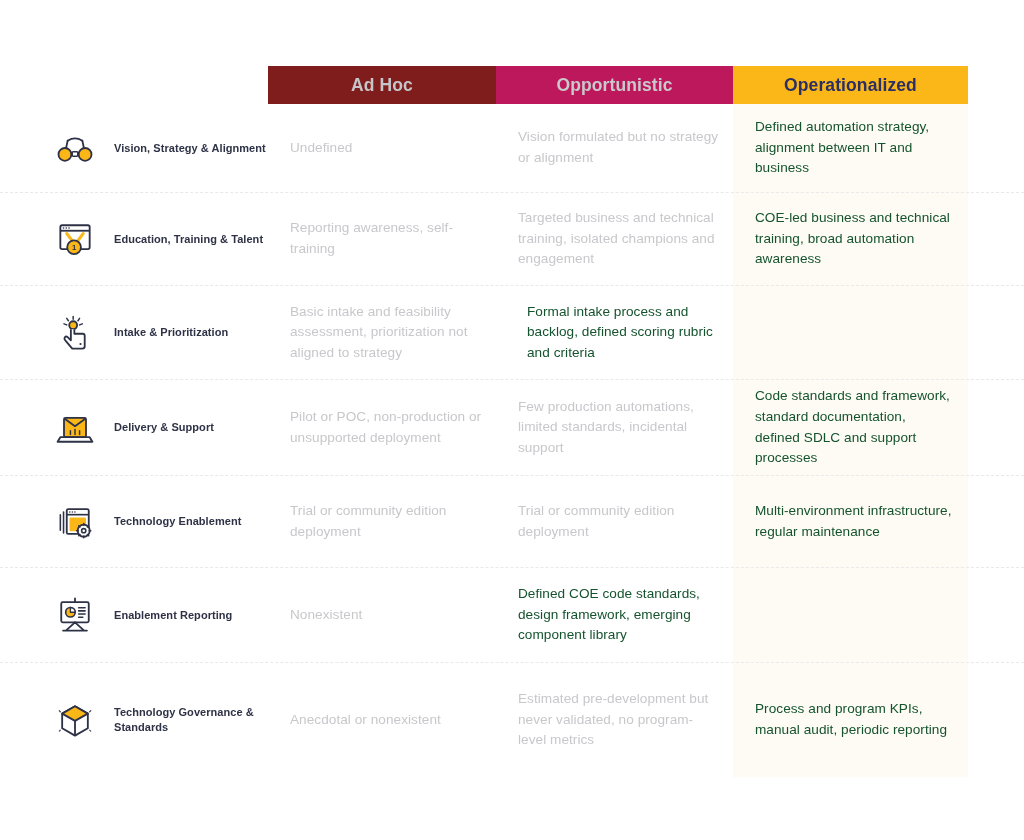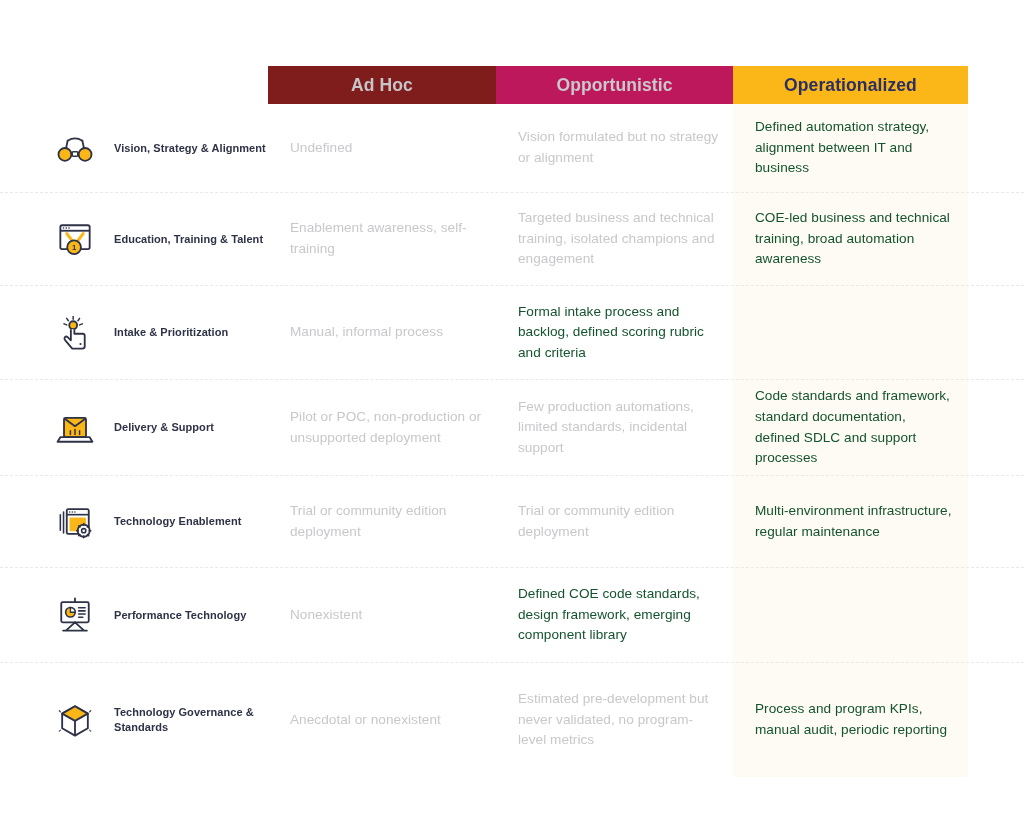--- a/index.html
+++ b/index.html
@@ -204,21 +204,21 @@
             <circle cx="14.5" cy="12" r="0.9" fill="#2e3246"></circle>
             <circle cx="17.5" cy="12" r="0.9" fill="#2e3246"></circle>
             <path d="M15 18 L24 30 L33 18" stroke="#fbb718" stroke-width="3.2" fill="none" stroke-linecap="round" stroke-linejoin="round"></path>
             <circle cx="23" cy="33" r="7.5" fill="#fbb718" stroke="#2e3246" stroke-width="2"></circle>
             <text x="23" y="36.5" font-size="8.5" font-family="Liberation Sans, sans-serif" font-weight="700" fill="#2e3246" text-anchor="middle">1</text>
           </svg>
         </span>
         <span class="dim-label">Education, Training &amp; Talent</span>
       </div>
       <div class="cell-value cell-adhoc">
-        <span>Enablement awareness, self-training</span>
+        <span>Reporting awareness, self-training</span>
       </div>
       <div class="cell-value cell-opp">
         <span>Targeted business and technical training, isolated champions and engagement</span>
       </div>
       <div class="cell-value cell-oper">
         <span>COE-led business and technical training, broad automation awareness</span>
       </div>
     </div>
 
     <div class="matrix-row r2">
@@ -232,22 +232,22 @@
               <path d="M12 14 L15 15.2"></path>
                 <path d="M32 14 L29 15.2"></path>
             </g>
             <circle cx="22" cy="15.5" r="4.3" fill="#fbb718" stroke="#2e3246" stroke-width="2"></circle>
             <path d="M19.5 20 V32 L16 28.5 q-2 -1.5 -3.2 0.4 q-1 1.6 0.6 3.2 L21 41 h11 q2.6 0 2.6 -2.6 V27 q0 -2.2 -2.2 -2.2 h-9.1 V20" fill="#ffffff" stroke="#2e3246" stroke-width="2" stroke-linejoin="round"></path>
             <circle cx="30" cy="36" r="1.2" fill="#2e3246"></circle>
           </svg>
         </span>
         <span class="dim-label">Intake &amp; Prioritization</span>
       </div>
-      <div class="cell-value cell-adhoc">
-        <span>Manual, informal process</span>
+      <div class="cell-value cell-opp">
+        <span>Basic intake and feasibility assessment, prioritization not aligned to strategy</span>
       </div>
       <div class="cell-value cell-oper">
         <span>Formal intake process and backlog, defined scoring rubric and criteria</span>
       </div>
     </div>
 
     <div class="matrix-row r3">
       <div class="cell-dimension">
         <span class="dim-icon">
           <svg class="icon-svg" width="44" height="44" viewBox="0 0 48 48">
@@ -325,21 +325,21 @@
             <circle cx="19" cy="21" r="5.2" fill="#fbb718" stroke="#2e3246" stroke-width="1.8"></circle>
             <path d="M19 21 V15.8 A5.2 5.2 0 0 1 24.2 21 Z" fill="#ffffff" stroke="#2e3246" stroke-width="1.4"></path>
             <g stroke="#2e3246" stroke-width="1.7" stroke-linecap="round">
               <path d="M28 16 H35"></path>
                 <path d="M28 19.5 H35"></path>
                 <path d="M28 23 H35"></path>
                 <path d="M28 26.5 H32.5"></path>
             </g>
           </svg>
         </span>
-        <span class="dim-label">Performance Technology</span>
+        <span class="dim-label">Enablement Reporting</span>
       </div>
       <div class="cell-value cell-adhoc">
         <span>Nonexistent</span>
       </div>
       <div class="cell-value cell-oper">
         <span>Defined COE code standards, design framework, emerging component library</span>
       </div>
     </div>
 
     <div class="matrix-row r6">

